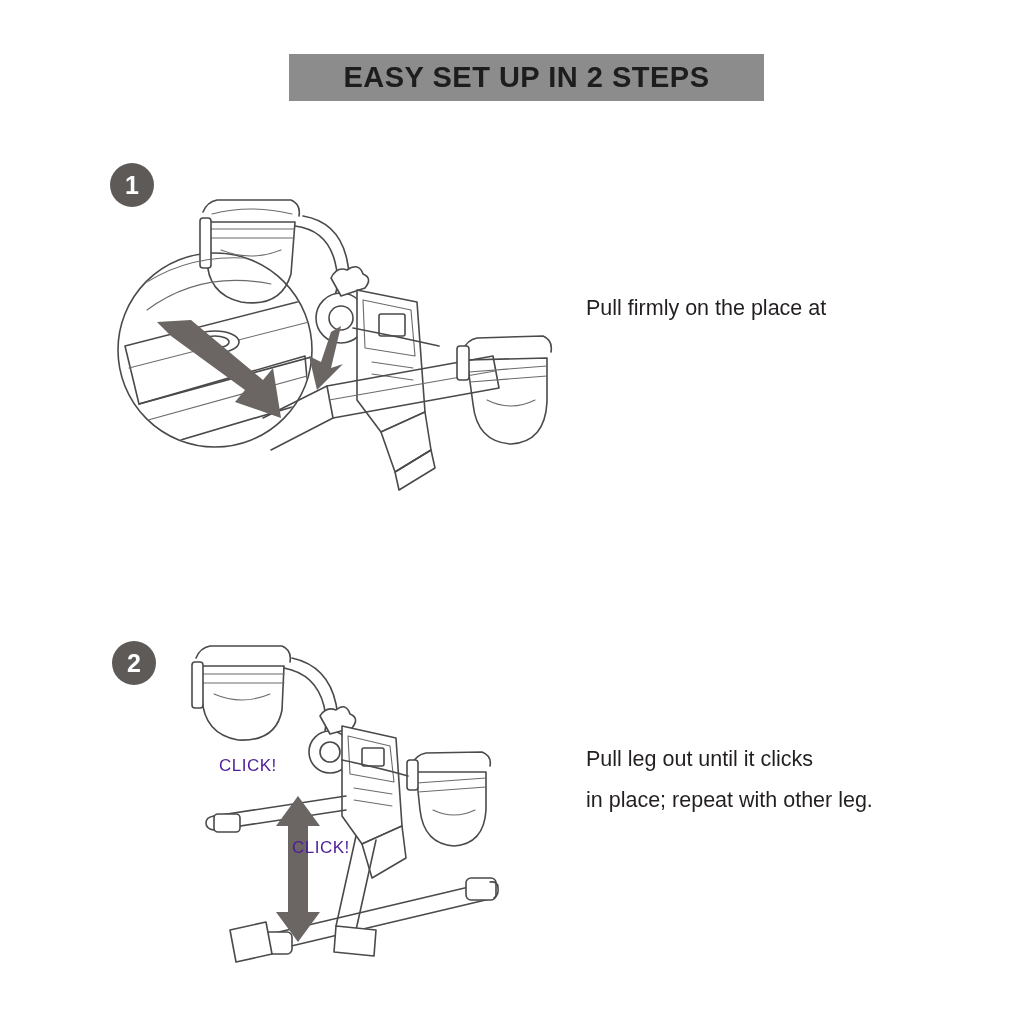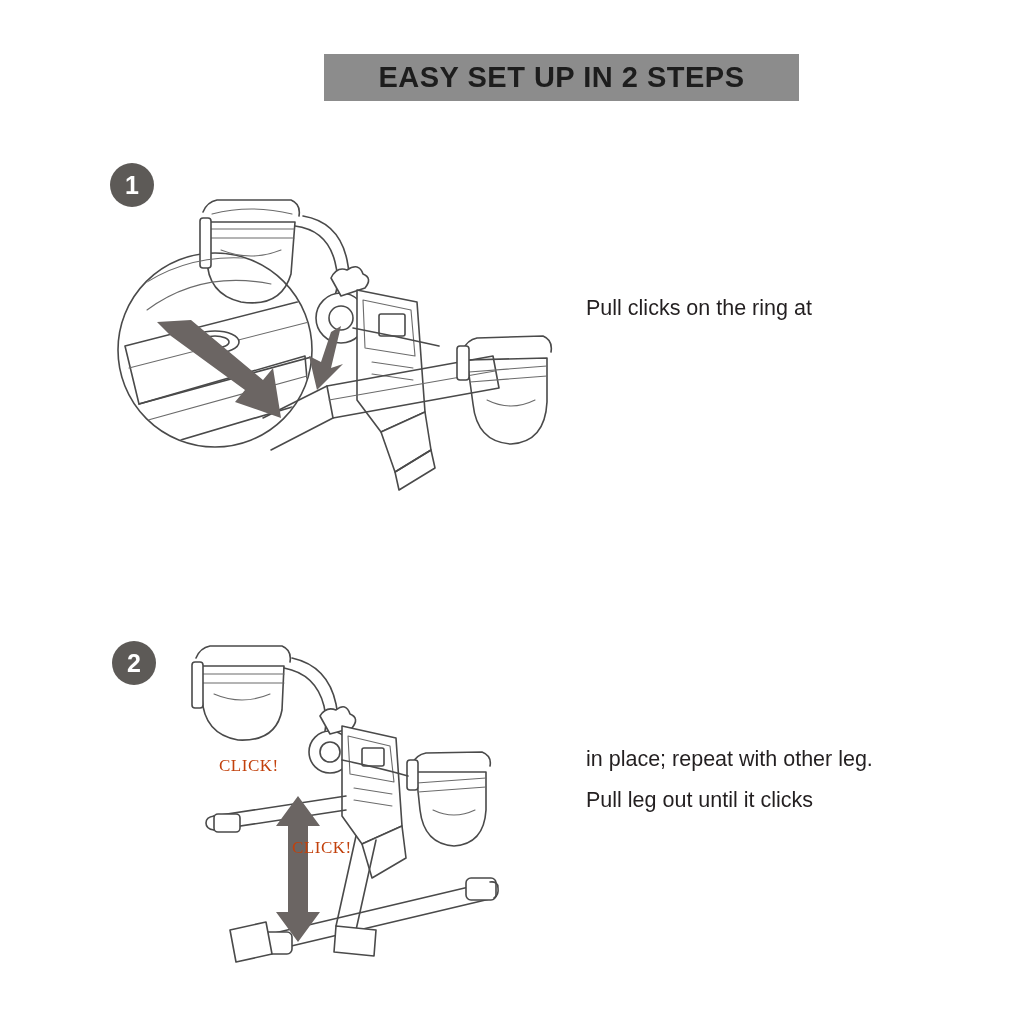--- a/index.html
+++ b/index.html
@@ -20,21 +20,20 @@
   .banner {
     position: absolute;
     left: 289px;
     top: 54px;
     width: 475px;
     height: 47px;
     background: #8c8c8c;
     display: flex;
     align-items: center;
     justify-content: center;
-    margin-left: 35px;
   }
   .banner-title {
     font-size: 29px;
     font-weight: bold;
     letter-spacing: 0.5px;
     color: #1d1d1d;
     white-space: nowrap;
   }
 
   
@@ -67,24 +66,24 @@
 
   
   .illus {
     position: absolute;
   }
   #illus1 { left: 95px; top: 150px; width: 480px; height: 360px; }
   #illus2 { left: 170px; top: 630px; width: 400px; height: 340px; }
 
   .click-label {
     position: absolute;
-    font-family: Liberation Serif, serif;
+    font-family: Liberation Sans, sans-serif;
     font-size: 17px;
     letter-spacing: 0.5px;
-    color: #c2410c;
+    color: #4c1d95;
     white-space: nowrap;
   }
   #click-a { left: 219px; top: 756px; }
   #click-b { left: 292px; top: 838px; }
 
   svg { display: block; overflow: visible; }
   .ln  { fill: none; stroke: #4a4a4a; stroke-width: 1.6; stroke-linecap: round; stroke-linejoin: round; }
   .ln-t { fill: none; stroke: #6b6b6b; stroke-width: 1.1; stroke-linecap: round; stroke-linejoin: round; }
   .fillw { fill: #ffffff; }
   .arrow { fill: #6b6563; }
@@ -165,21 +164,21 @@
       <path class="arrow" d="M62 172 L96 170 L168 230 L178 218 L186 268 L140 252 L150 240 L76 186 Z"></path>
     </g>
 
     <g>
       <path class="arrow" d="M236 182 L246 176 L236 218 L248 214 L222 240 L214 206 L226 212 Z"></path>
     </g>
   </svg>
 </div>
 
 <div class="instruction" id="instr1">
-  <div>Pull clicks on the ring at</div>
+  <div>Pull firmly on the place at</div>
 </div>
 
 <div class="step-badge" id="badge2">
   <span>2</span>
 </div>
 
 <div class="illus" id="illus2">
   <svg width="400" height="340" viewBox="0 0 400 340">
 
     <path class="ln" d="M30 36 L32 68 Q34 104 68 110 Q106 112 112 80 L114 36 Z"></path>
@@ -227,15 +226,15 @@
     <g>
       <path class="arrow" d="M106 196 L128 166 L150 196 L138 196 L138 282 L150 282 L128 312 L106 282 L118 282 L118 196 Z"></path>
     </g>
   </svg>
 </div>
 
 <div class="click-label" id="click-a">CLICK!</div>
 <div class="click-label" id="click-b">CLICK!</div>
 
 <div class="instruction" id="instr2">
+  <div>Pull leg out until it clicks</div>
   <div>in place; repeat with other leg.</div>
-  <div>Pull leg out until it clicks</div>
 </div>
 
 </body></html>

